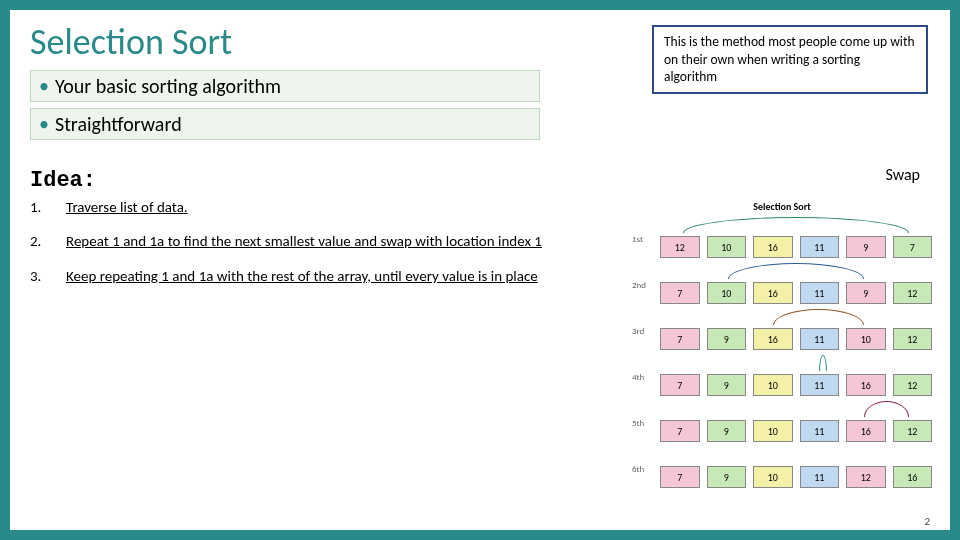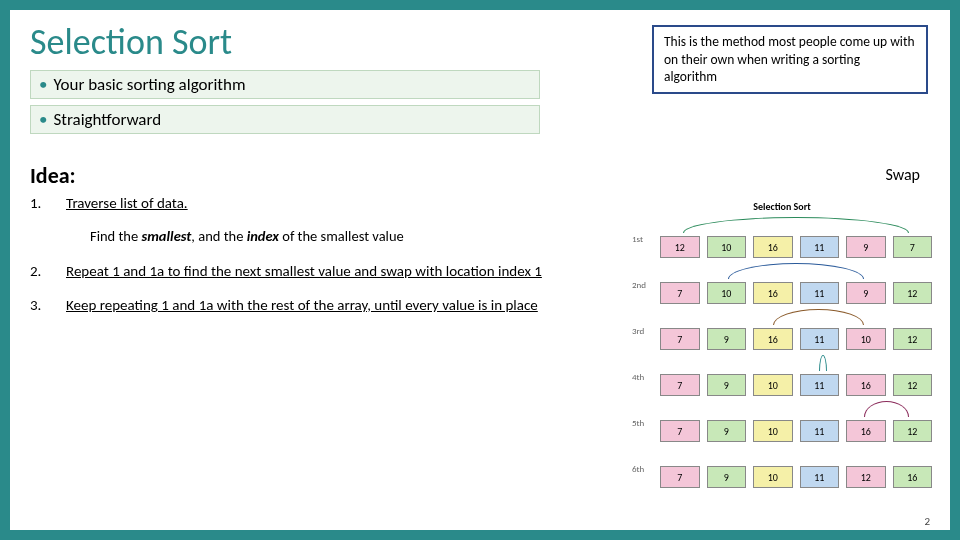--- a/index.html
+++ b/index.html
@@ -26,32 +26,33 @@
     padding: 6px 10px;
     font-size: 13.5px;
     line-height: 1.3;
   }
   .bullet-box {
     margin: 2px 20px 6px 20px;
     width: 510px;
     background: #edf5ed;
     border: 1px solid #bfd8bf;
     padding: 3px 8px;
-    font-size: 17px;
+    font-size: 20px;
   }
   .bullet-box .dot { color: #2a8a8a; margin-right: 6px; }
   .swap-label {
     position: absolute;
     top: 155px; right: 30px;
     font-size: 16px;
   }
   .idea {
     font-size: 22px;
     font-weight: 600;
     margin: 28px 0 4px 20px;
+    font-family: Liberation Mono, monospace;
   }
   .steps {
     margin-left: 20px;
     width: 560px;
     font-size: 15px;
     line-height: 1.35;
   }
   .step { display: flex; margin-bottom: 14px; }
   .step .num { width: 36px; flex-shrink: 0; }
   .step .txt { flex: 1; text-decoration: underline; }
@@ -107,23 +108,20 @@
 </div>
 
 <div class="swap-label">Swap</div>
 
 <div class="idea">Idea:</div>
 
 <div class="steps">
   <div class="step">
     <div class="num">1.</div>
     <div class="txt">Traverse list of data.</div>
-  </div>
-  <div class="sub">
-    <span>Find the </span><span class="bi">smallest</span><span>, and the </span><span class="bi">index</span><span> of the smallest value</span>
   </div>
   <div class="step">
     <div class="num">2.</div>
     <div class="txt">Repeat 1 and 1a to find the next smallest value and swap with location index 1</div>
   </div>
   <div class="step">
     <div class="num">3.</div>
     <div class="txt">Keep repeating 1 and 1a with the rest of the array, until every value is in place</div>
   </div>
 </div>

